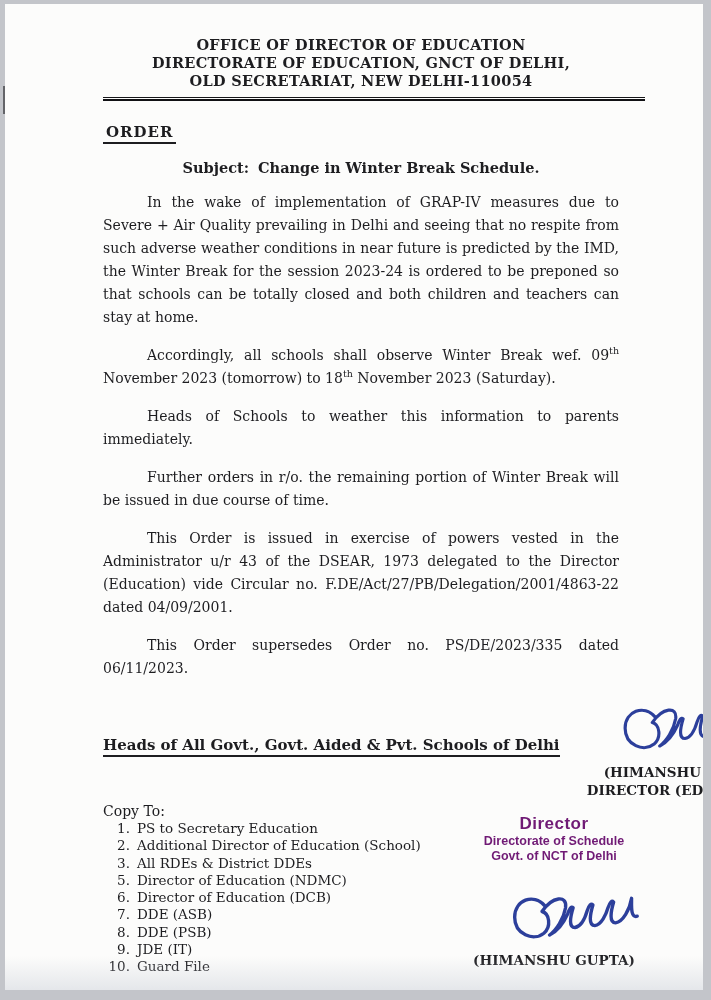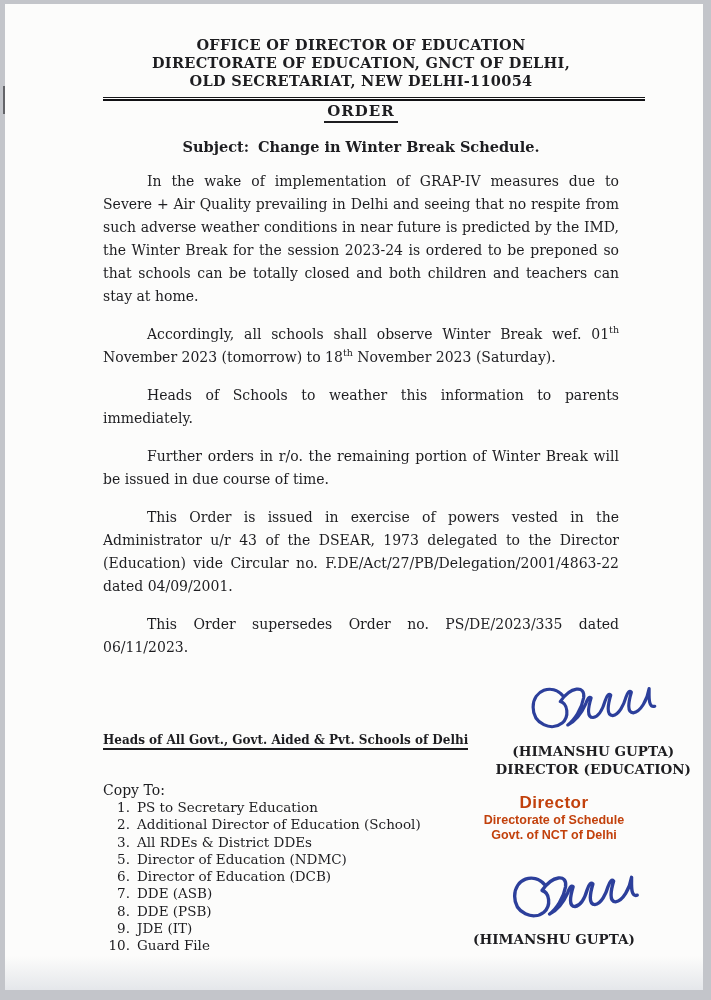--- a/index.html
+++ b/index.html
@@ -31,54 +31,54 @@
     position:absolute; left:3px; top:86px; width:4px; height:28px;
     background:#3a3a3e; opacity:.7;
   }
   
   .letterhead { text-align:center; font-weight:bold; font-size:14.5px; line-height:18px; letter-spacing:.3px; }
   .rule {
     margin-top:7px; margin-right:-26px; height:4px;
     border-top:1.5px solid #17171a; border-bottom:2.5px solid #111114;
   }
   .refrow { display:flex; justify-content:space-between; font-weight:bold; font-size:14.5px; margin-top:6px; margin-right:-26px; }
-  .order-title { text-align:center; margin-top:0; }
+  .order-title { text-align:left; margin-top:21px; }
   .order-title span {
     display:inline-block; font-weight:bold; font-size:15px; letter-spacing:1px;
     border-bottom:2px solid #1d1d20; padding:0 3px 1px;
   }
   .subject { text-align:center; font-weight:bold; font-size:14.5px; margin-top:15px; }
   .subject .subj-text { margin-left:9px; }
   
   p.body-par {
     margin-top:15px; font-size:14px; line-height:23px;
     text-align:justify; text-indent:44px;
   }
   p.body-par sup { font-size:9.5px; vertical-align:super; line-height:0; }
   
   .addressee-row { display:flex; justify-content:space-between; margin-top:22px; margin-right:-60px; }
   .addressee {
-    font-weight:bold; font-size:12px; margin-top:52px; white-space:nowrap;
+    font-weight:bold; font-size:15px; margin-top:34px; white-space:nowrap;
     border-bottom:2px solid #1d1d20; align-self:flex-start; padding-bottom:1px;
   }
   .sig-block { text-align:center; width:250px; flex:none; }
   .sig-block svg.sig { display:block; margin:0 auto; }
   .sig-block .sig1 { margin-left:96px; }
   .name-block { font-weight:bold; font-size:13.5px; line-height:17.5px; margin-top:4px; }
   
   .copy-row { display:flex; justify-content:space-between; margin-top:4px; margin-right:-60px; }
   .copy-to { font-size:13.5px; }
   .copy-label { font-size:14px; }
   ol.copy-list { list-style:none; margin-top:1px; }
   ol.copy-list li { line-height:17.3px; white-space:nowrap; }
   ol.copy-list .num { display:inline-block; min-width:27px; text-align:right; margin-right:7px; }
   .stamp-col { width:250px; flex:none; text-align:center; }
   .stamp {
     font-family:"Liberation Sans", sans-serif; font-weight:bold;
-    color:#c2410c; line-height:15px; font-size:12.5px; margin-top:10px;
+    color:#701a75; line-height:15px; font-size:12.5px; margin-top:10px;
   }
   .stamp .stamp-title { font-size:17px; line-height:21px; letter-spacing:.5px; }
   .stamp-col svg.sig2 { display:block; margin:26px auto 0; margin-left:80px; }
   .stamp-col .name-block { margin-top:2px; }
 </style>
 </head>
 <body>
 
 <div class="scan">
   <div class="edge-artifact"></div>
@@ -95,21 +95,21 @@
     <div class="order-title">
       <span>ORDER</span>
     </div>
 
     <div class="subject">
       <span>Subject:</span><span class="subj-text">Change in Winter Break Schedule.</span>
     </div>
 
     <p class="body-par">In the wake of implementation of GRAP-IV measures due to Severe + Air Quality prevailing in Delhi and seeing that no respite from such adverse weather conditions in near future is predicted by the IMD, the Winter Break for the session 2023-24 is ordered to be preponed so that schools can be totally closed and both children and teachers can stay at home.</p>
 
-    <p class="body-par"><span>Accordingly, all schools shall observe Winter Break wef. 01</span><sup>th</sup><span> November 2023 (tomorrow) to 18</span><sup>th</sup><span> November 2023 (Saturday).</span></p>
+    <p class="body-par"><span>Accordingly, all schools shall observe Winter Break wef. 09</span><sup>th</sup><span> November 2023 (tomorrow) to 18</span><sup>th</sup><span> November 2023 (Saturday).</span></p>
 
     <p class="body-par">Heads of Schools to weather this information to parents immediately.</p>
     <p class="body-par">Further orders in r/o. the remaining portion of Winter Break will be issued in due course of time.</p>
     <p class="body-par">This Order is issued in exercise of powers vested in the Administrator u/r 43 of the DSEAR, 1973 delegated to the Director (Education) vide Circular no. F.DE/Act/27/PB/Delegation/2001/4863-22 dated 04/09/2001.</p>
     <p class="body-par">This Order supersedes Order no. PS/DE/2023/335 dated 06/11/2023.</p>
 
     <div class="addressee-row">
       <div class="addressee">Heads of All Govt., Govt. Aided &amp; Pvt. Schools of Delhi</div>
       <div class="sig-block">
         <svg class="sig sig1" width="132" height="58" viewBox="0 0 140 62">

